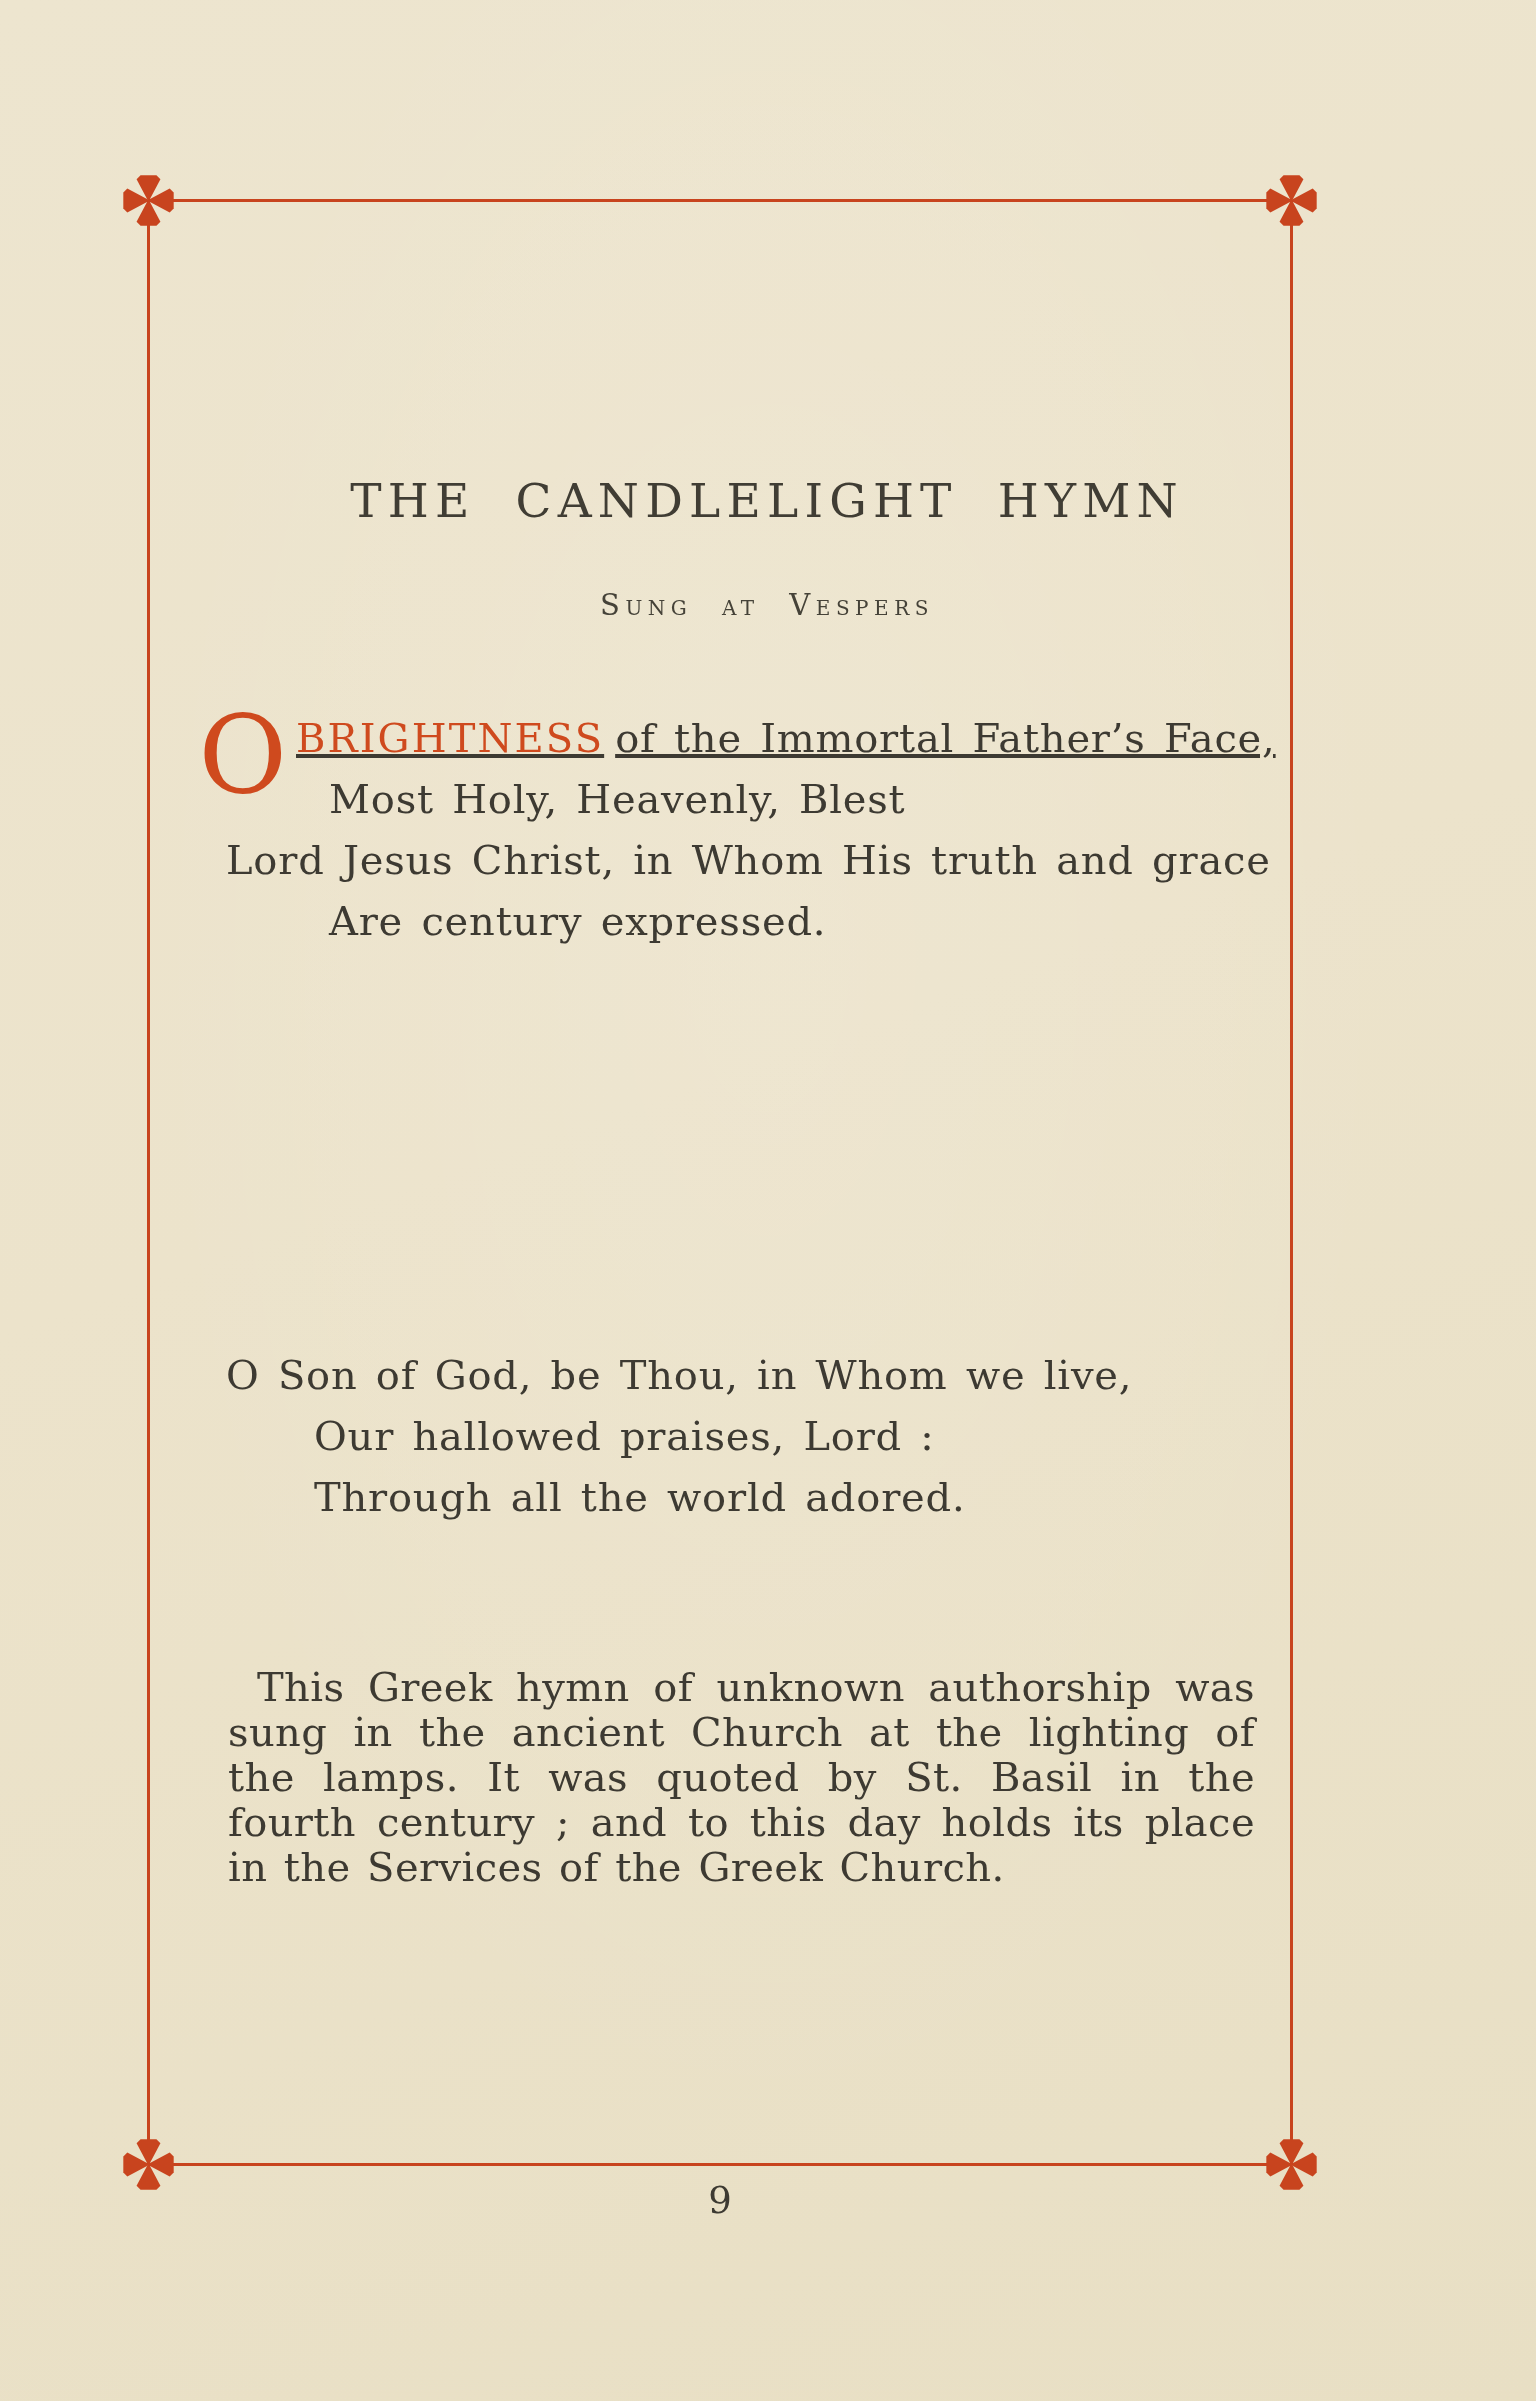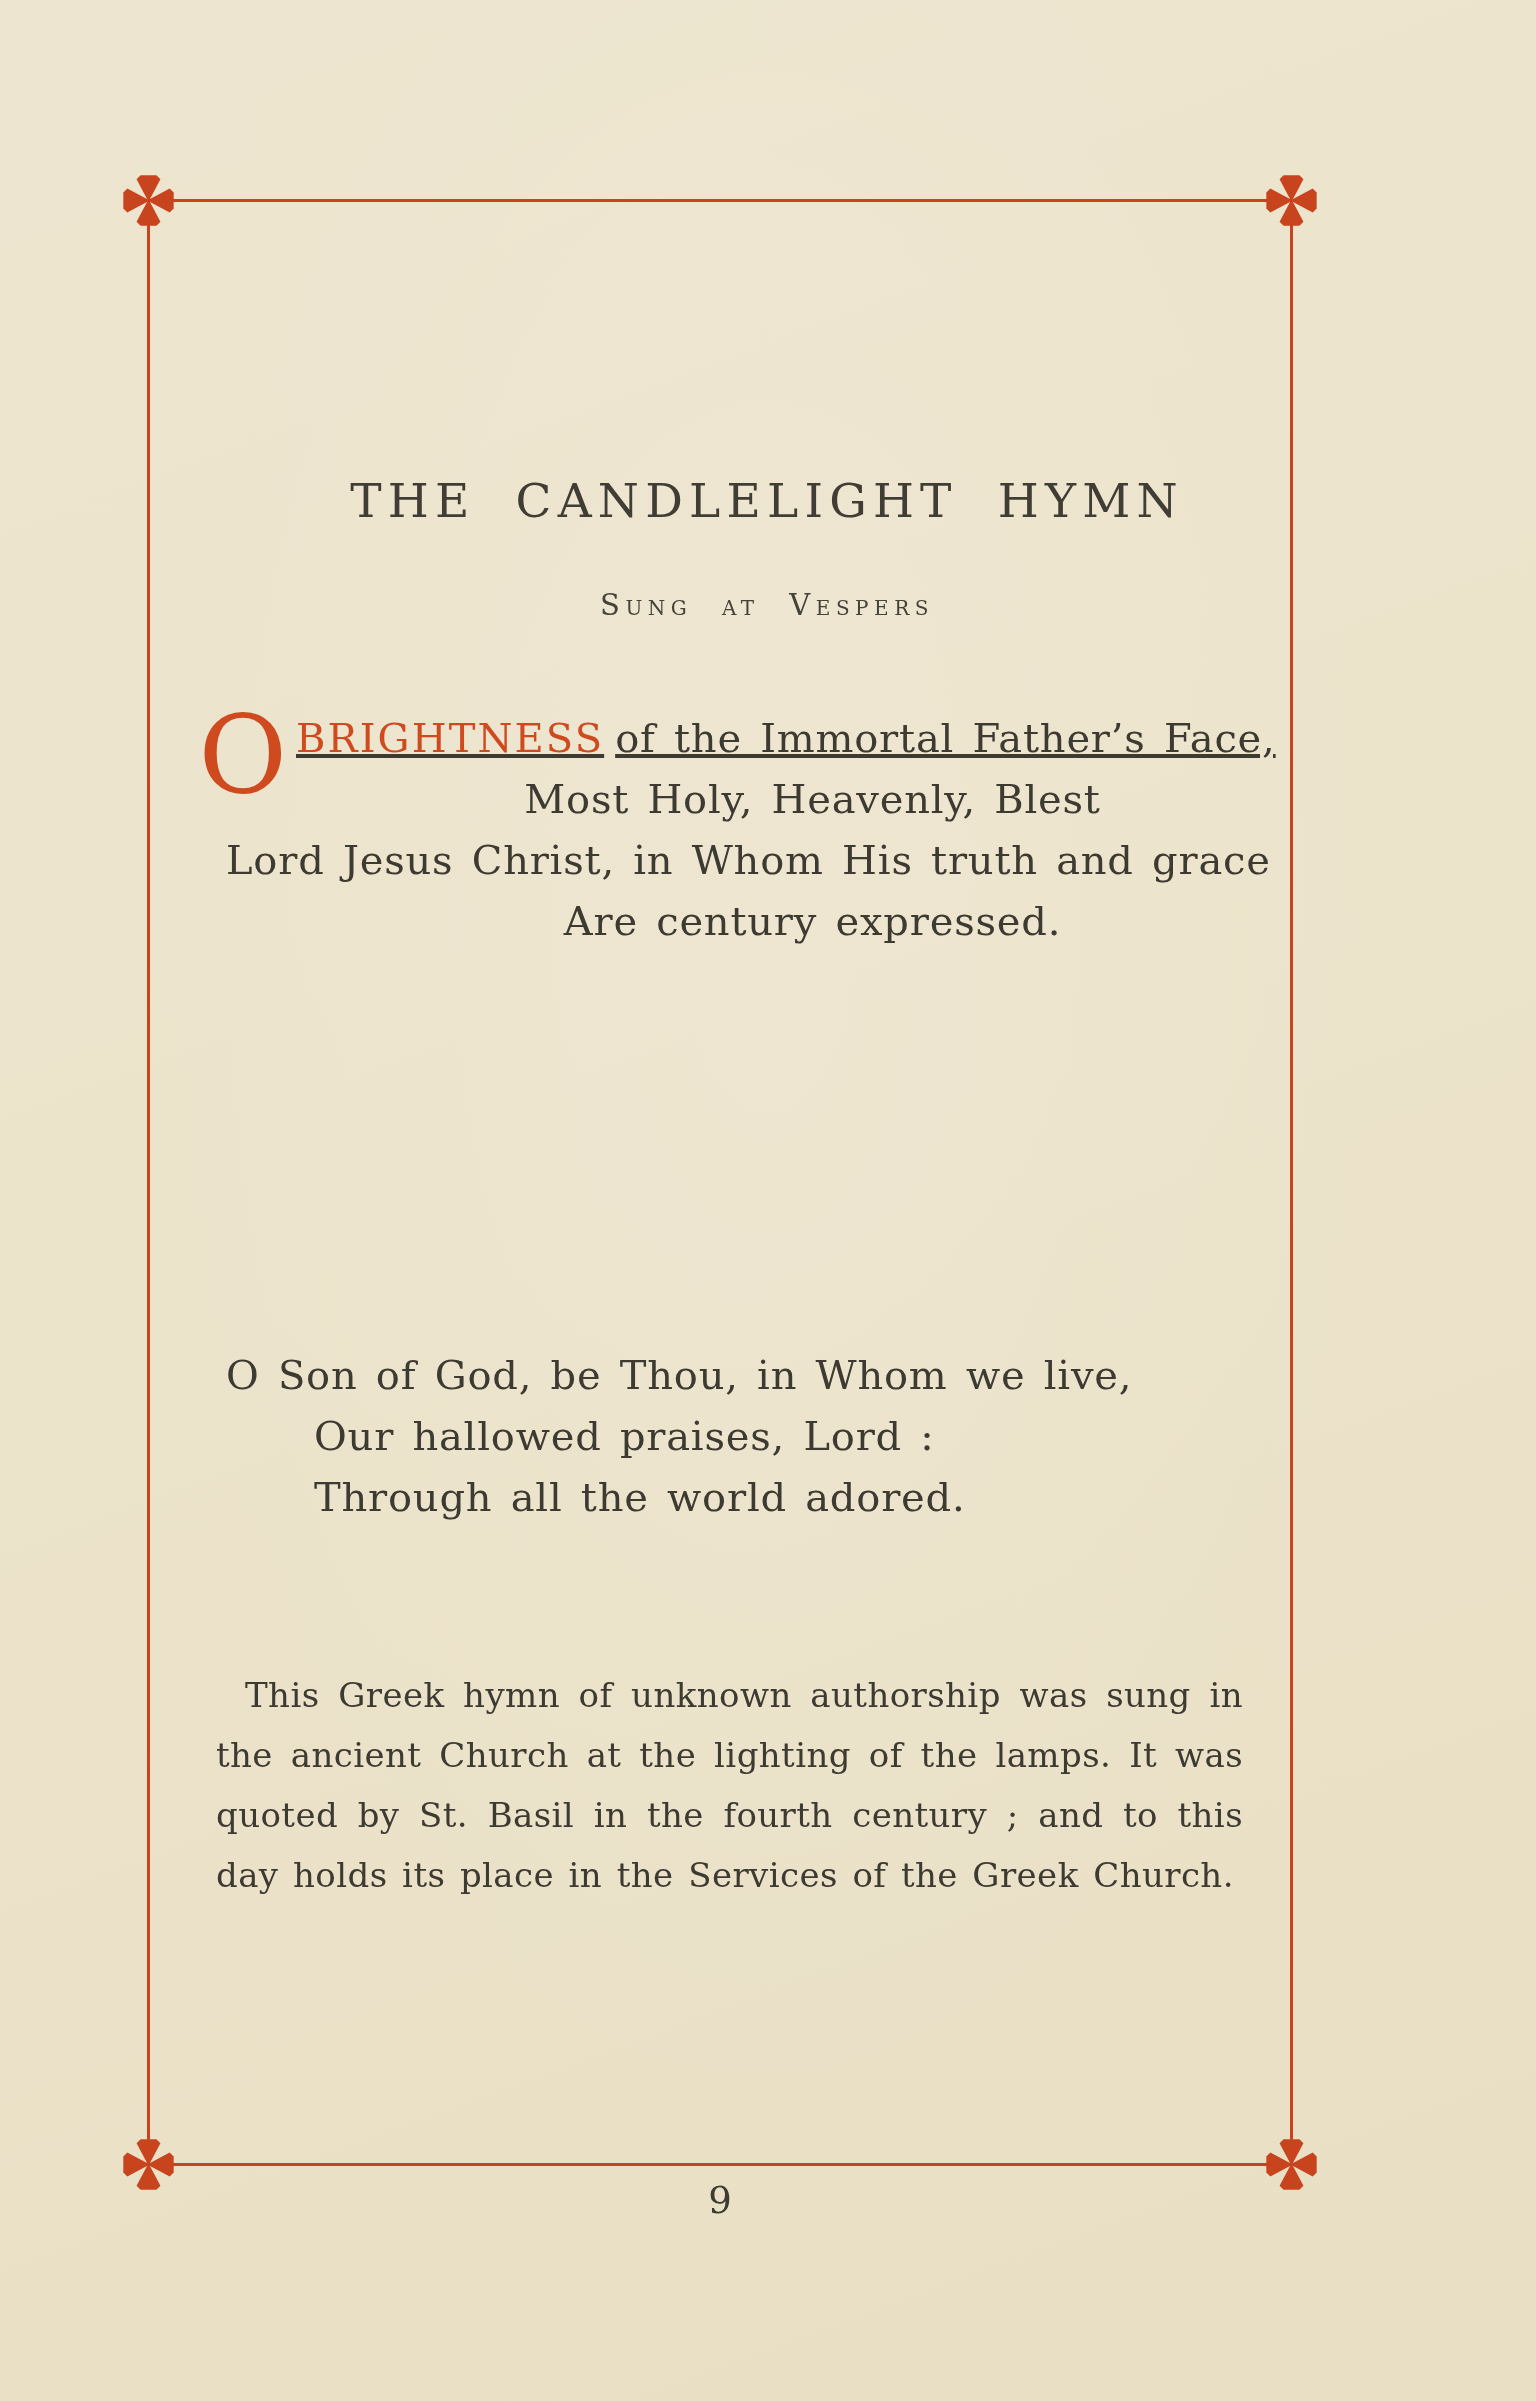--- a/index.html
+++ b/index.html
@@ -44,32 +44,32 @@
     font-size:40px;line-height:61px;
     letter-spacing:0.8px;word-spacing:4.8px;
     white-space:nowrap;
   }
   .stanza.s1{top:708px;}
   .stanza.s2{top:1027px;}
   .stanza.s3{top:1345px;}
   .line{display:block;}
   .ind{padding-left:88px;}
   .ind1a{padding-left:70px;text-decoration:underline;}   
-  .ind1b{padding-left:103px;text-align:center;}   
+  .ind1b{padding-left:103px;}   
   .dropcap{
     position:absolute;left:-27.4px;top:-6.9px;
     font-size:108px;line-height:108px;
     color:#cf4a1e;
   }
   .redword{color:#cf4a1e;letter-spacing:2.1px;}
   .after-redword{margin-left:11px;}
   
   .note{
-    position:absolute;left:216px;top:1665px;width:1027px;
-    font-size:34px;line-height:60px;
+    position:absolute;left:228px;top:1665px;width:1027px;
+    font-size:40px;line-height:45px;
     letter-spacing:0.4px;word-spacing:3.4px;
     text-align:justify;text-indent:29px;
     color:#3d3a32;
   }
   
   .folio{
     position:absolute;left:148px;top:2179px;width:1144px;
     text-align:center;font-size:37px;color:#3d3a32;
   }
 </style>

